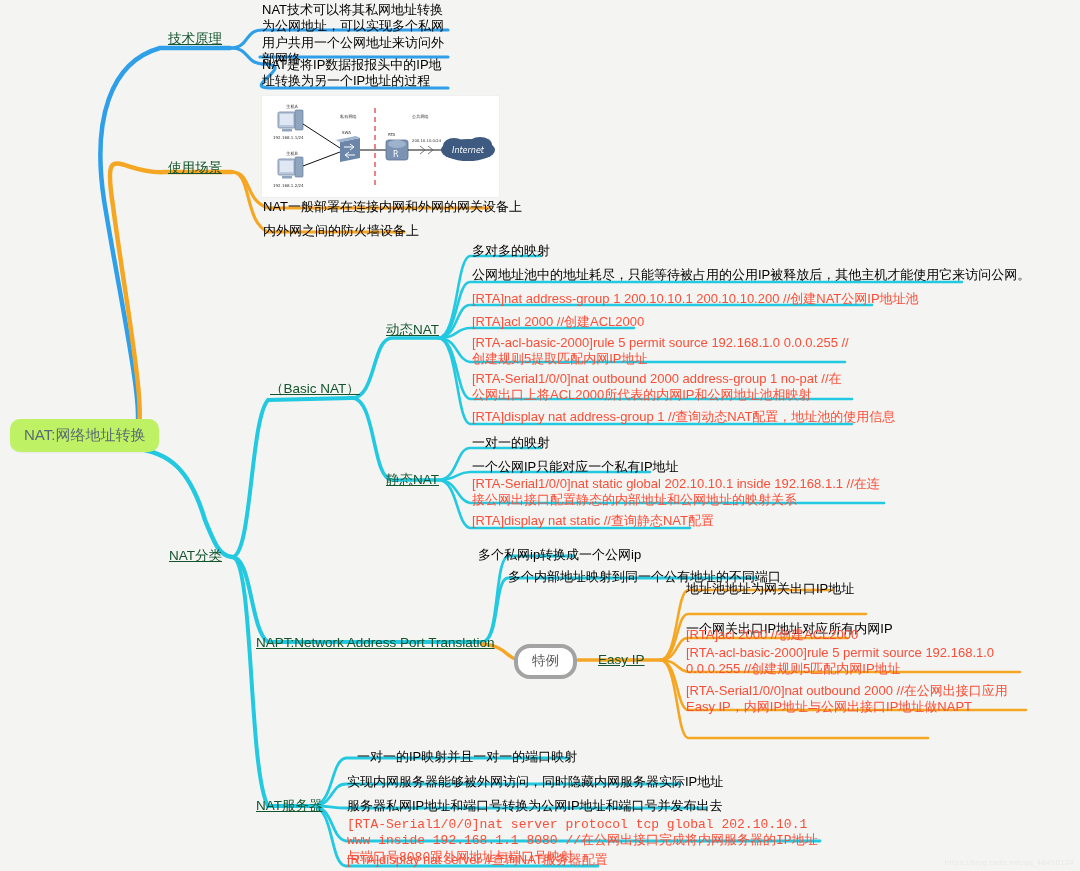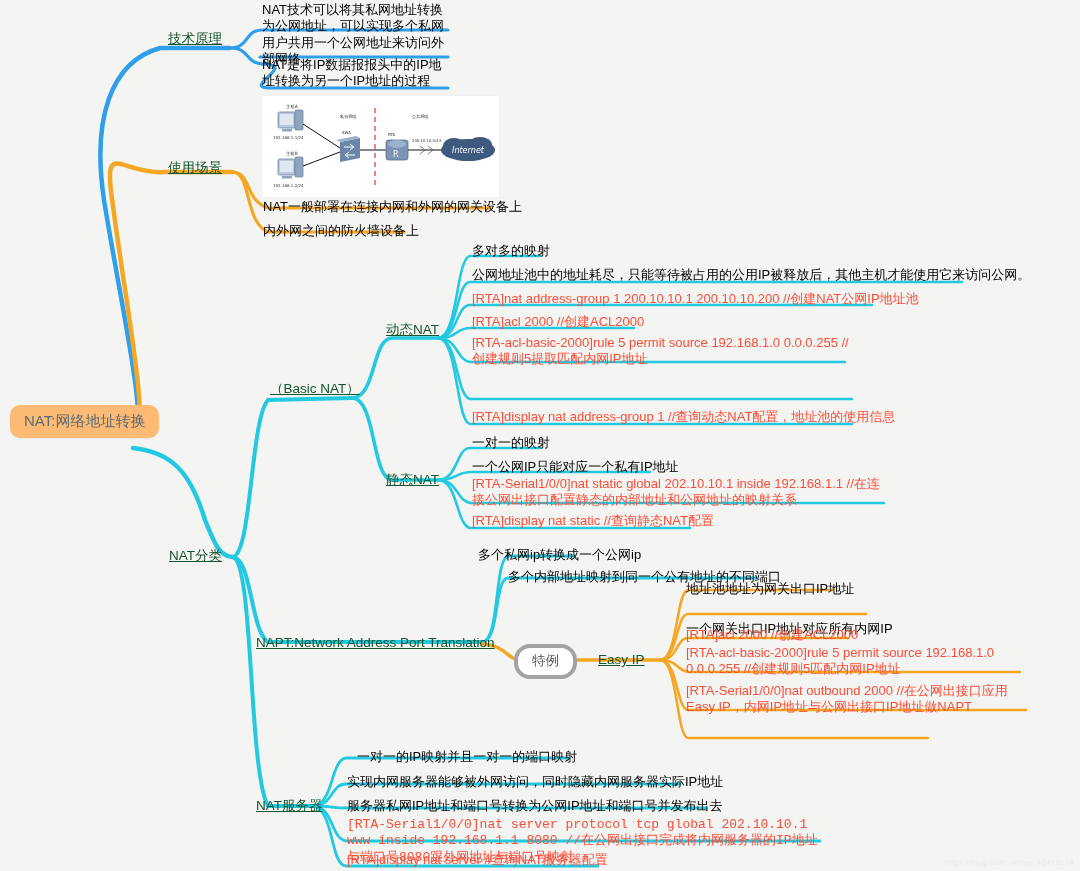--- a/index.html
+++ b/index.html
@@ -10,22 +10,22 @@
     position:relative;overflow:hidden;
     -webkit-font-smoothing:antialiased;
   }
   #canvas{position:absolute;inset:0;width:1080px;height:871px;}
   svg.links{position:absolute;left:0;top:0;width:1080px;height:871px;pointer-events:none;}
   .node{position:absolute;white-space:nowrap;line-height:1.25;}
   .node.wrap{white-space:normal;}
 
   
   .root{
-    left:10px;top:405px;
-    background:#fdba74;border-radius:10px;
+    left:10px;top:419px;
+    background:#bef264;border-radius:10px;
     padding:7px 14px;
     color:#5b6b73;font-size:15px;
     box-shadow:0 1px 2px rgba(0,0,0,.05);
   }
   
   .lbl{color:#14532d;font-size:13.5px;text-decoration:underline;}
 
   
   .leaf{color:#000000;font-size:13px;}
   .leaf.red{color:#fb4d38;}
@@ -197,20 +197,21 @@
 
   <div class="node lbl" style="left:270px;top:381px;">（Basic NAT）</div>
 
   <div class="node lbl" style="left:386px;top:322px;">动态NAT</div>
 
   <div class="node leaf" style="left:472px;top:243px;">多对多的映射</div>
   <div class="node leaf" style="left:472px;top:267px;">公网地址池中的地址耗尽，只能等待被占用的公用IP被释放后，其他主机才能使用它来访问公网。</div>
   <div class="node leaf red" style="left:472px;top:291px;">[RTA]nat address-group 1 200.10.10.1 200.10.10.200 //创建NAT公网IP地址池</div>
   <div class="node leaf red" style="left:472px;top:314px;">[RTA]acl 2000  //创建ACL2000</div>
   <div class="node leaf red wrap" style="left:472px;top:335px;width:380px;">[RTA-acl-basic-2000]rule 5 permit source 192.168.1.0 0.0.0.255  //创建规则5提取匹配内网IP地址</div>
+  <div class="node leaf red wrap" style="left:472px;top:371px;width:380px;">[RTA-Serial1/0/0]nat outbound 2000 address-group 1 no-pat  //在公网出口上将ACL2000所代表的内网IP和公网地址池相映射</div>
   <div class="node leaf red" style="left:472px;top:409px;">[RTA]display nat address-group 1  //查询动态NAT配置，地址池的使用信息</div>
 
   <div class="node lbl" style="left:386px;top:472px;">静态NAT</div>
 
   <div class="node leaf" style="left:472px;top:435px;">一对一的映射</div>
   <div class="node leaf" style="left:472px;top:459px;">一个公网IP只能对应一个私有IP地址</div>
   <div class="node leaf red wrap" style="left:472px;top:476px;width:412px;">[RTA-Serial1/0/0]nat static global 202.10.10.1 inside 192.168.1.1   //在连接公网出接口配置静态的内部地址和公网地址的映射关系</div>
   <div class="node leaf red" style="left:472px;top:513px;text-align:center;">[RTA]display nat static //查询静态NAT配置</div>
 
   <div class="node lbl" style="left:256px;top:635px;">NAPT:Network Address Port Translation</div>

